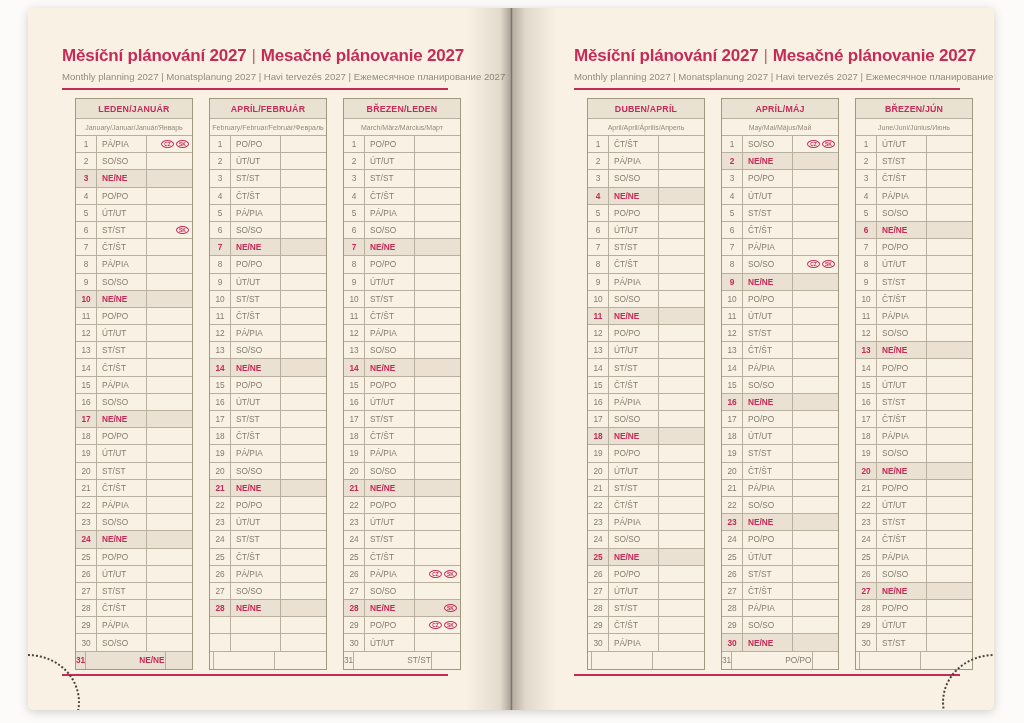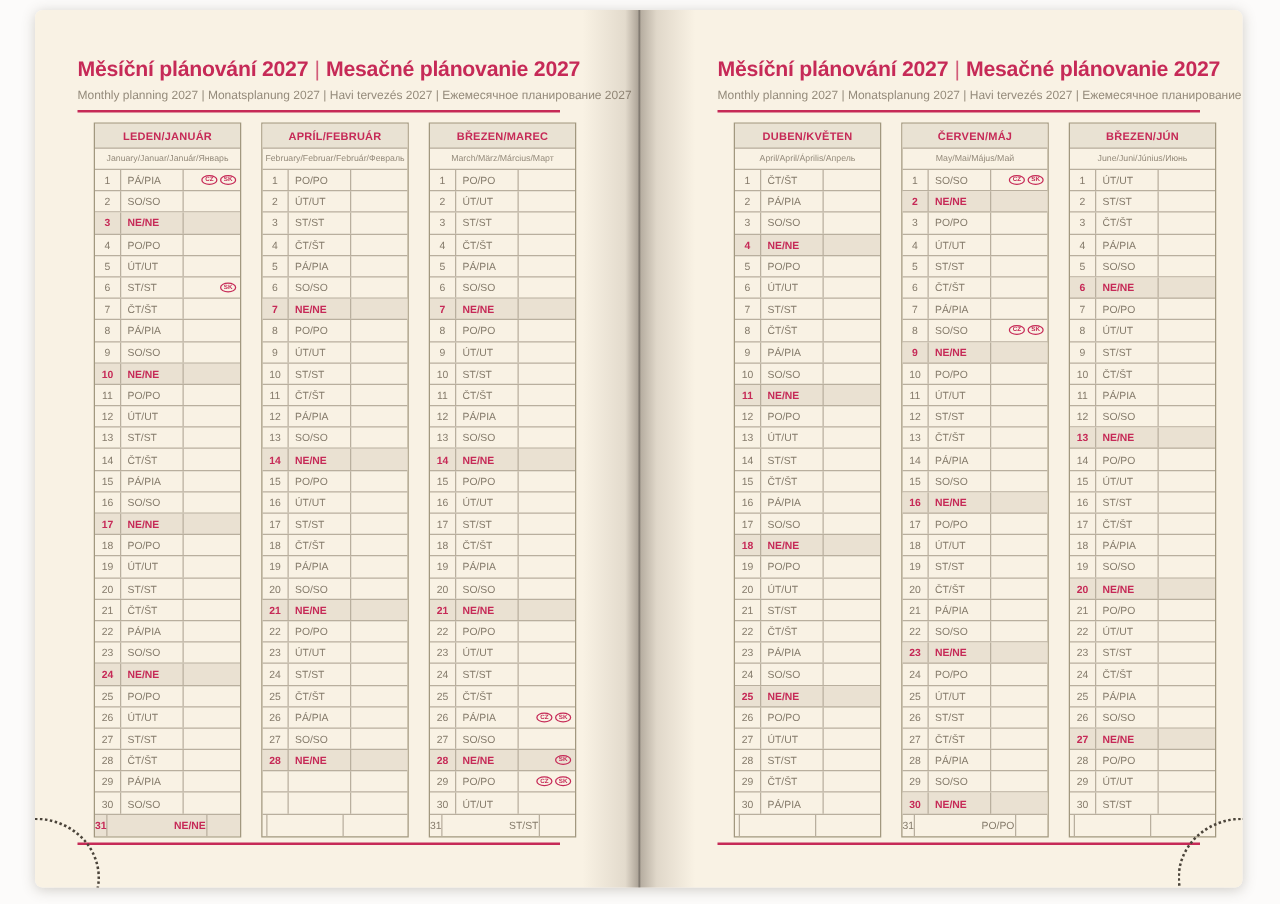--- a/index.html
+++ b/index.html
@@ -398,21 +398,21 @@
               </div>
               <div class="row">
                 <div class="c-num"></div>
                 <div class="c-day"></div>
                 <div class="c-note"></div>
               </div>
             </div>
   </div>
 
   <div class="month">
-    <div class="month-name">BŘEZEN/MAREC</div>
+    <div class="month-name">BŘEZEN/LEDEN</div>
     <div class="month-sub">March/März/Március/Март</div>
     <div>
               <div class="row">
                 <div class="c-num">1</div>
                 <div class="c-day">PO/PO</div>
                 <div class="c-note"></div>
               </div>
               <div class="row">
                 <div class="c-num">2</div>
                 <div class="c-day">ÚT/UT</div>
@@ -583,21 +583,21 @@
     <div class="inner">
       <div class="page-header">
         <div class="title-line">
           <span>Měsíční plánování 2027</span><span class="title-sep">|</span><span>Mesačné plánovanie 2027</span>
         </div>
         <div class="subtitle">Monthly planning 2027 | Monatsplanung 2027 | Havi tervezés 2027 | Ежемесячное планирование 2027</div>
         <div class="rule"></div>
       </div>
       <div class="months-row">
   <div class="month">
-    <div class="month-name">DUBEN/KVĚTEN</div>
+    <div class="month-name">DUBEN/APRÍL</div>
     <div class="month-sub">April/April/Április/Апрель</div>
     <div>
               <div class="row">
                 <div class="c-num">1</div>
                 <div class="c-day">ČT/ŠT</div>
                 <div class="c-note"></div>
               </div>
               <div class="row">
                 <div class="c-num">2</div>
                 <div class="c-day">PÁ/PIA</div>
@@ -745,21 +745,21 @@
               </div>
               <div class="row">
                 <div class="c-num"></div>
                 <div class="c-day"></div>
                 <div class="c-note"></div>
               </div>
             </div>
   </div>
 
   <div class="month">
-    <div class="month-name">ČERVEN/MÁJ</div>
+    <div class="month-name">APRÍL/MÁJ</div>
     <div class="month-sub">May/Mai/Május/Май</div>
     <div>
               <div class="row">
                 <div class="c-num">1</div>
                 <div class="c-day">SO/SO</div>
                 <div class="c-note">
                   <div class="badge">CZ</div>
                   <div class="badge">SK</div>
                 </div>
               </div>

